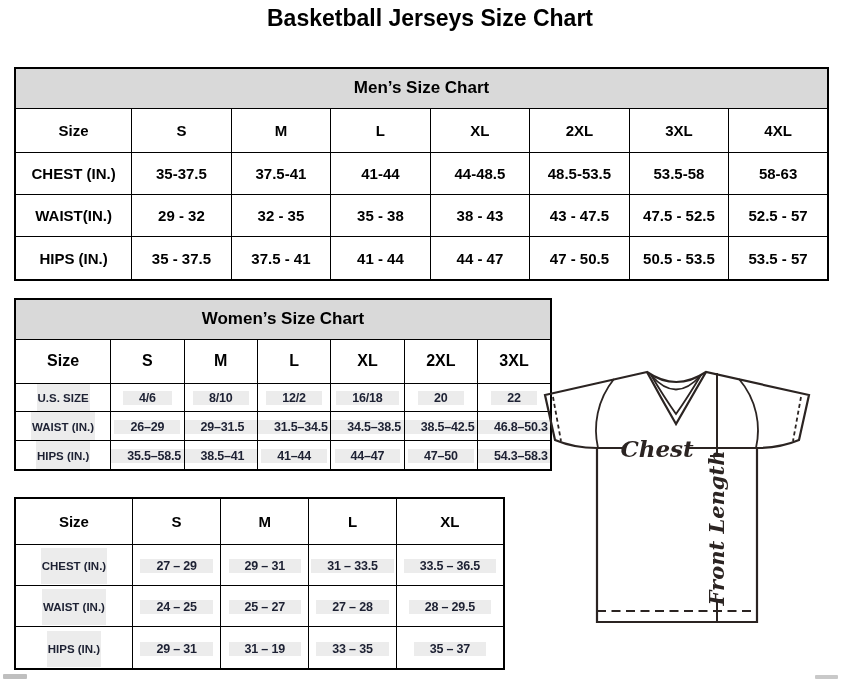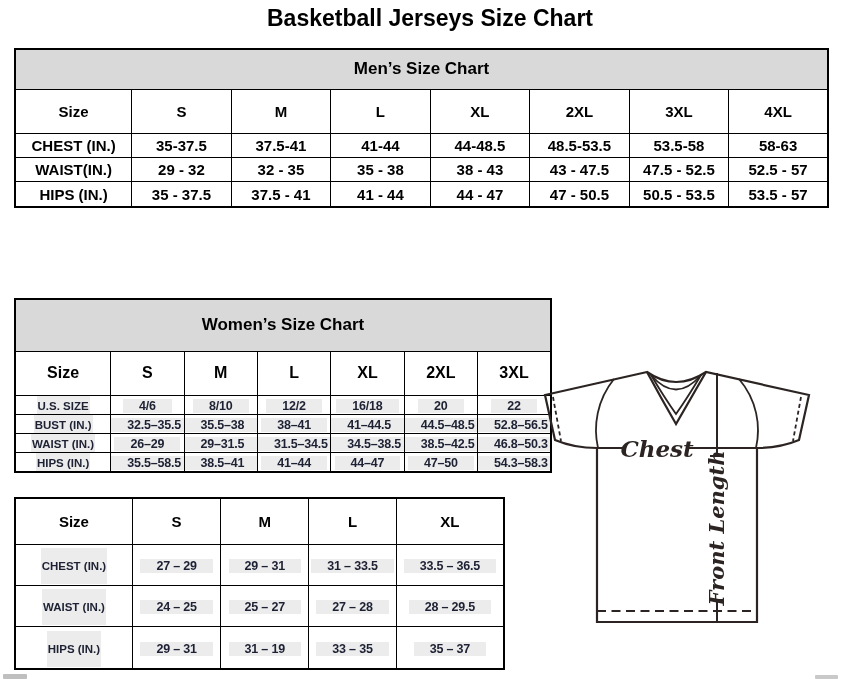--- a/index.html
+++ b/index.html
@@ -2,33 +2,33 @@
 <html><head>
 <meta charset="utf-8">
 <style>
   html,body{margin:0;padding:0;background:#fff;}
   .page{position:relative;width:843px;height:679px;background:#fff;overflow:hidden;
         font-family:"Liberation Sans",sans-serif;}
   .title{position:absolute;top:5px;left:0;width:812px;text-align:center;
          font-size:23px;font-weight:700;color:#000;margin-left:24px;}
 
   .tablewrap{position:absolute;}
-  .tablewrap.mens{left:14px;top:48px;width:815px;height:160px;}
+  .tablewrap.mens{left:14px;top:67px;width:815px;height:214px;}
   .tablewrap.womens{left:14px;top:298px;width:538px;height:173px;}
   .tablewrap.youth{left:14px;top:497px;width:491px;height:173px;}
 
   table.size-table{border-collapse:collapse;table-layout:fixed;width:100%;height:100%;
                    border:2px solid #000;background:#fff;}
   table.size-table td{border:1px solid #000;text-align:center;vertical-align:middle;
                       padding:0;font-weight:700;color:#000;overflow:hidden;white-space:nowrap;}
   td.band{background:#d9d9d9;font-size:17px;}
   .mens .band-row{height:40px;}
   .mens .head-row{height:44px;}
   .mens .col-h,.mens .cell,.mens .row-label{font-size:15px;}
-  .womens .band-row{height:52px;}
+  .womens .band-row{height:40px;}
   .womens .head-row{height:44px;}
   .womens .col-h{font-size:16px;}
   .youth .band-row{height:37px;}
   .youth .head-row{height:46px;}
   .youth .col-h{font-size:15px;}
   .womens .cell span,.youth .cell span{
       font-size:12.5px;color:#1d2133;background:#ececec;padding:0 16px;letter-spacing:-0.2px;}
   .womens .row-label span,.youth .row-label span{
       font-size:11.5px;color:#1d2133;background:#ececec;padding:12px 1px;}
 
@@ -136,29 +136,20 @@
             <td class="col-h">3XL</td>
           </tr>
           <tr class="data-row">
             <td class="row-label"><span>U.S. SIZE</span></td>
             <td class="cell"><span>4/6</span></td>
             <td class="cell"><span>8/10</span></td>
             <td class="cell"><span>12/2</span></td>
             <td class="cell"><span>16/18</span></td>
             <td class="cell"><span>20</span></td>
             <td class="cell"><span>22</span></td>
-          </tr>
-          <tr class="data-row">
-            <td class="row-label"><span>BUST (IN.)</span></td>
-            <td class="cell"><span>32.5–35.5</span></td>
-            <td class="cell"><span>35.5–38</span></td>
-            <td class="cell"><span>38–41</span></td>
-            <td class="cell"><span>41–44.5</span></td>
-            <td class="cell"><span>44.5–48.5</span></td>
-            <td class="cell"><span>52.8–56.5</span></td>
           </tr>
           <tr class="data-row">
             <td class="row-label"><span>WAIST (IN.)</span></td>
             <td class="cell"><span>26–29</span></td>
             <td class="cell"><span>29–31.5</span></td>
             <td class="cell"><span>31.5–34.5</span></td>
             <td class="cell"><span>34.5–38.5</span></td>
             <td class="cell"><span>38.5–42.5</span></td>
             <td class="cell"><span>46.8–50.3</span></td>
           </tr>

